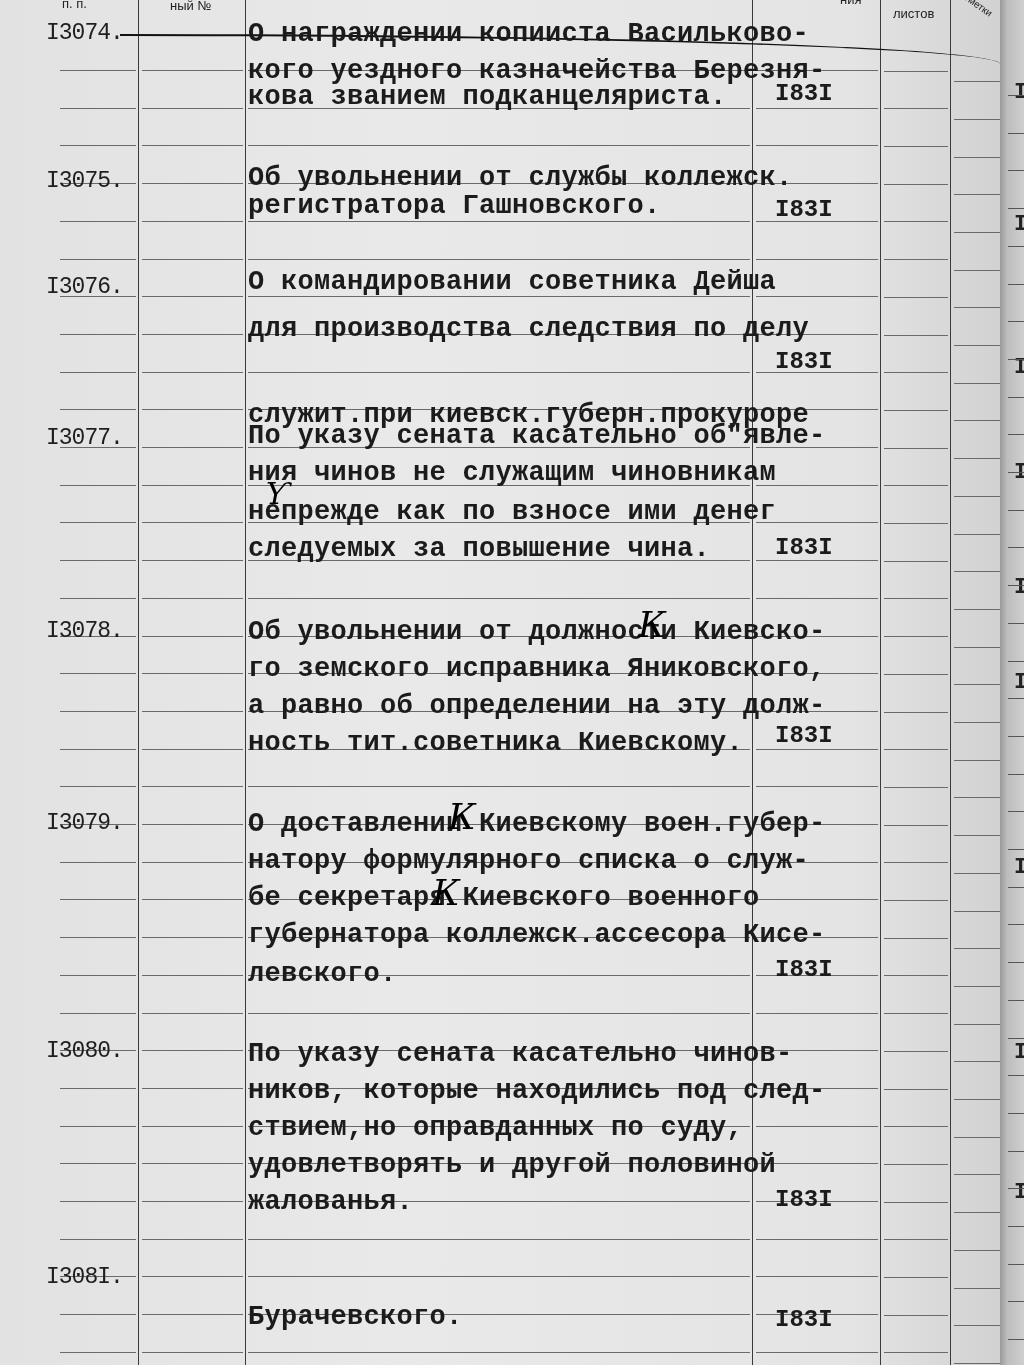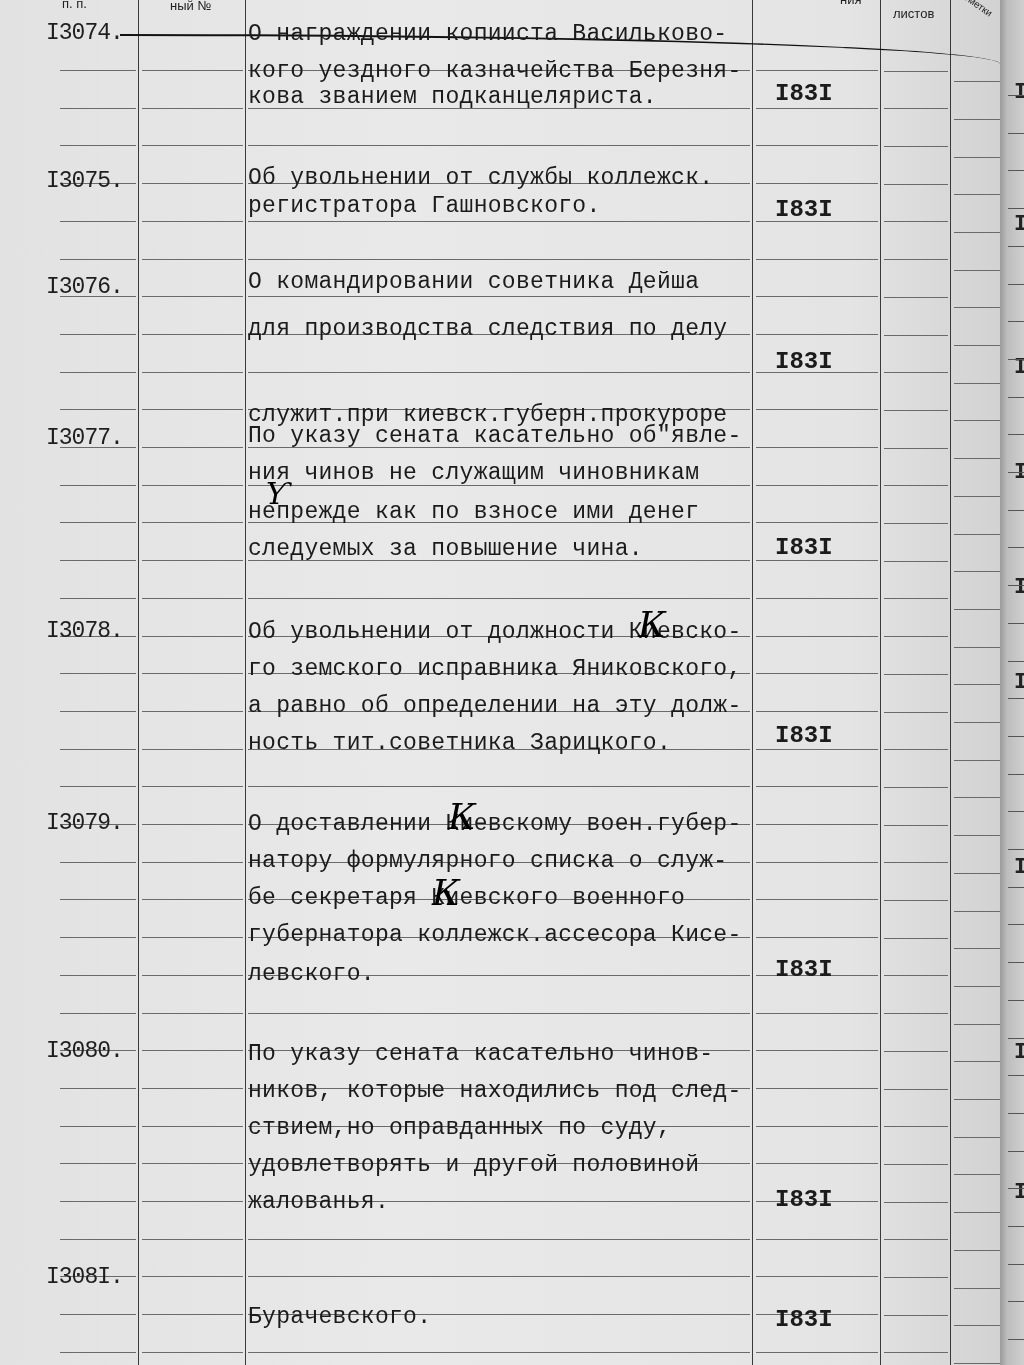--- a/index.html
+++ b/index.html
@@ -30,22 +30,22 @@
     font-size: 13px; color: #222;
   }
   .strike {
     position: absolute; left: 120px; top: 34px; width: 880px; height: 30px;
     border-top: 2.5px solid #111; border-top-right-radius: 100% 30px;
   }
   .num {
     position: absolute; left: 46px; font-size: 23px; color: #1e1e1e; letter-spacing: -1px;
   }
   .txt {
-    position: absolute; left: 248px; font-size: 23px; color: #1b1b1b;
-    line-height: 37.5px; white-space: pre; font-weight: normal; letter-spacing: 0.3px;
+    position: absolute; left: 248px; font-size: 27px; color: #1b1b1b;
+    line-height: 37.5px; white-space: pre; font-weight: bold; letter-spacing: 0.3px;
   }
   .year {
     position: absolute; left: 775px; font-size: 24px; color: #1b1b1b; font-weight: bold;
   }
   .hand {
     position: absolute; font-family: "DejaVu Serif", serif; font-size: 36px; color: #000;
     font-style: italic;
   }
 </style>
 </head>
@@ -302,21 +302,21 @@
   <div class="txt" style="top:455px;text-align:center;">ния чинов не служащим чиновникам</div>
   <div class="txt" style="top:494px;">непрежде как по взносе ими денег</div>
   <div class="txt" style="top:531px;">следуемых за повышение чина.</div>
   <div class="year" style="top:534px;">I83I</div>
   <div class="hand" style="left:266px; top:476px; font-size:30px;">Ƴ</div>
 
   <div class="num" style="top:618px;">I3078.</div>
   <div class="txt" style="top:614px;">Об увольнении от должности Киевско-</div>
   <div class="txt" style="top:651px;">го земского исправника Яниковского,</div>
   <div class="txt" style="top:688px;">а равно об определении на эту долж-</div>
-  <div class="txt" style="top:725px;">ность тит.советника Зарицкого.</div>
+  <div class="txt" style="top:725px;">ность тит.советника Киевскому.</div>
   <div class="year" style="top:722px;">I83I</div>
   <div class="hand" style="left:638px; top:604px;">К</div>
 
   <div class="num" style="top:810px;">I3079.</div>
   <div class="txt" style="top:806px;">О доставлении Киевскому воен.губер-</div>
   <div class="txt" style="top:843px;">натору формулярного списка о служ-</div>
   <div class="txt" style="top:880px;">бе секретаря Киевского военного</div>
   <div class="txt" style="top:917px;">губернатора коллежск.ассесора Кисе-</div>
   <div class="txt" style="top:956px;">левского.</div>
   <div class="year" style="top:956px;">I83I</div>

